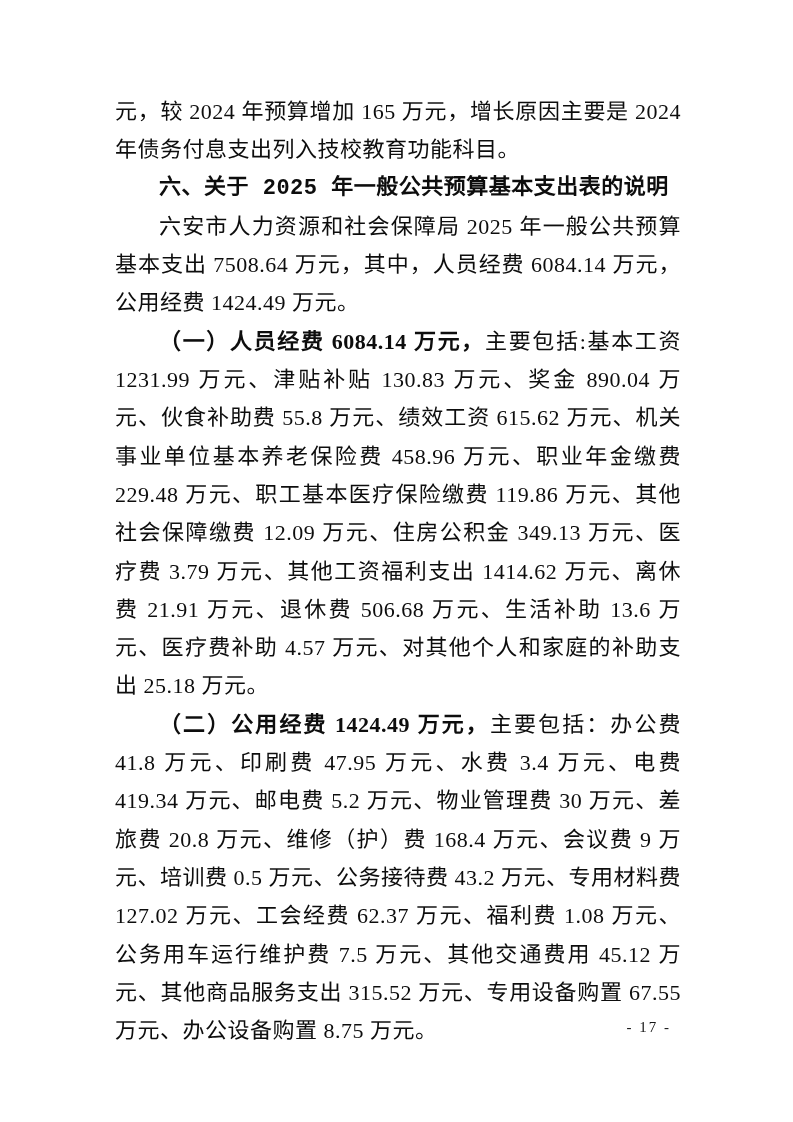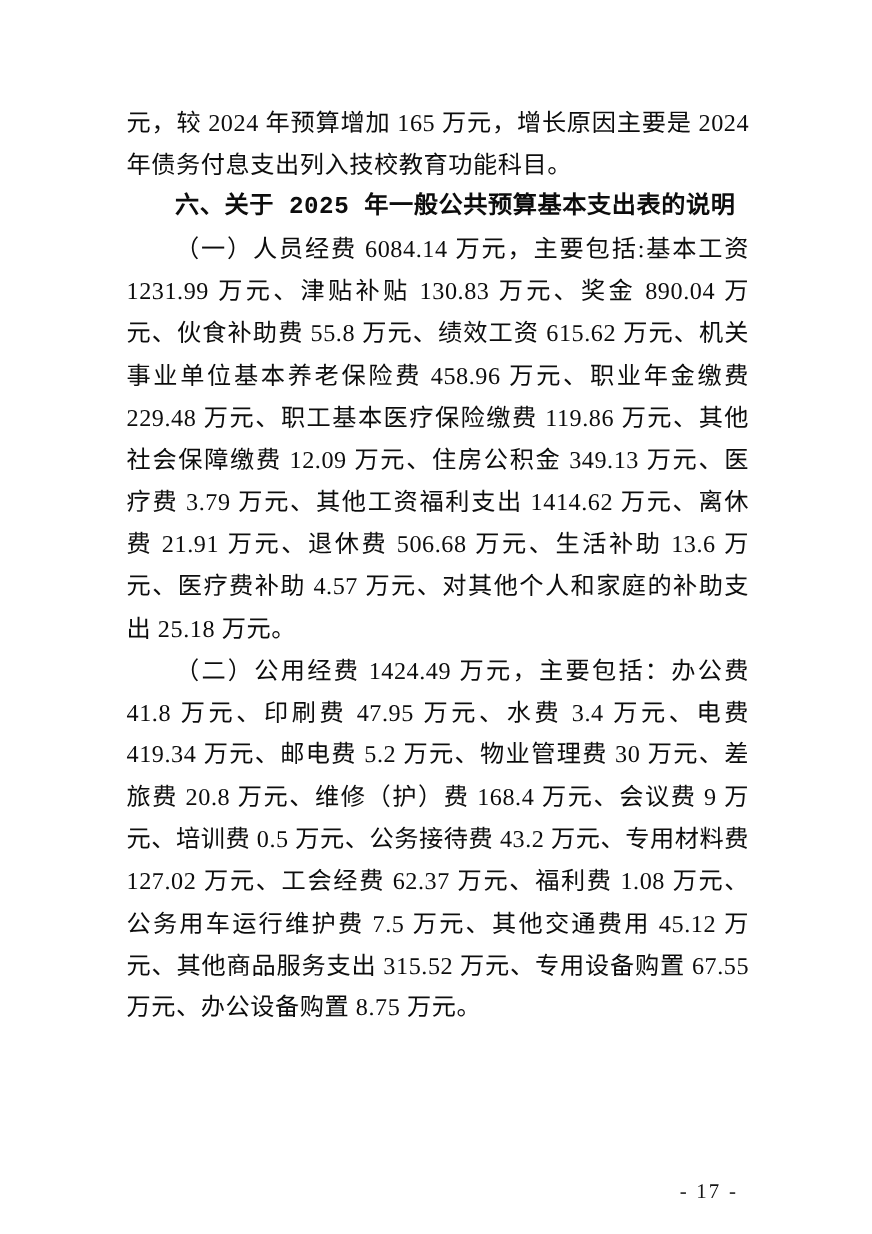--- a/index.html
+++ b/index.html
@@ -34,44 +34,45 @@
     text-indent: 44px;
   }
   .section-heading {
     font-family: Liberation Mono, monospace;
     font-weight: 700;
     text-indent: 44px;
     text-align: left;
     letter-spacing: 0.5px;
   }
   .bold-lead {
-    font-weight: 400;
+    font-weight: 700;
   }
   .page-number {
     position: absolute;
-    top: 1071px;
+    top: 1014px;
     right: 122px;
-    font-size: 19px;
+    font-size: 15px;
     line-height: 26px;
     letter-spacing: 2px;
     font-family: "Liberation Serif", "DejaVu Serif", serif;
     color: #141414;
     text-align: center;
   }
 </style>
 </head>
 <body>
 
 <div class="page">
   <div class="content">
 
     <p class="para-carryover">元，较 2024 年预算增加 165 万元，增长原因主要是 2024 年债务付息支出列入技校教育功能科目。</p>
 
     <p class="section-heading">六、关于 2025 年一般公共预算基本支出表的说明</p>
 
+    <p class="para-indent">六安市人力资源和社会保障局 2025 年一般公共预算基本支出 7508.64 万元，其中，人员经费 6084.14 万元，公用经费 1424.49 万元。</p>
 
     <p class="para-indent"><span class="bold-lead">（一）人员经费 6084.14 万元，</span><span>主要包括:基本工资 1231.99 万元、津贴补贴 130.83 万元、奖金 890.04 万元、伙食补助费 55.8 万元、绩效工资 615.62 万元、机关事业单位基本养老保险费 458.96 万元、职业年金缴费 229.48 万元、职工基本医疗保险缴费 119.86 万元、其他社会保障缴费 12.09 万元、住房公积金 349.13 万元、医疗费 3.79 万元、其他工资福利支出 1414.62 万元、离休费 21.91 万元、退休费 506.68 万元、生活补助 13.6 万元、医疗费补助 4.57 万元、对其他个人和家庭的补助支出 25.18 万元。</span></p>
 
     <p class="para-indent"><span class="bold-lead">（二）公用经费 1424.49 万元，</span><span>主要包括：办公费 41.8 万元、印刷费 47.95 万元、水费 3.4 万元、电费 419.34 万元、邮电费 5.2 万元、物业管理费 30 万元、差旅费 20.8 万元、维修（护）费 168.4 万元、会议费 9 万元、培训费 0.5 万元、公务接待费 43.2 万元、专用材料费 127.02 万元、工会经费 62.37 万元、福利费 1.08 万元、公务用车运行维护费 7.5 万元、其他交通费用 45.12 万元、其他商品服务支出 315.52 万元、专用设备购置 67.55 万元、办公设备购置 8.75 万元。</span></p>
 
 
   </div>
 
   <div class="page-number">- 17 -</div>
 </div>

